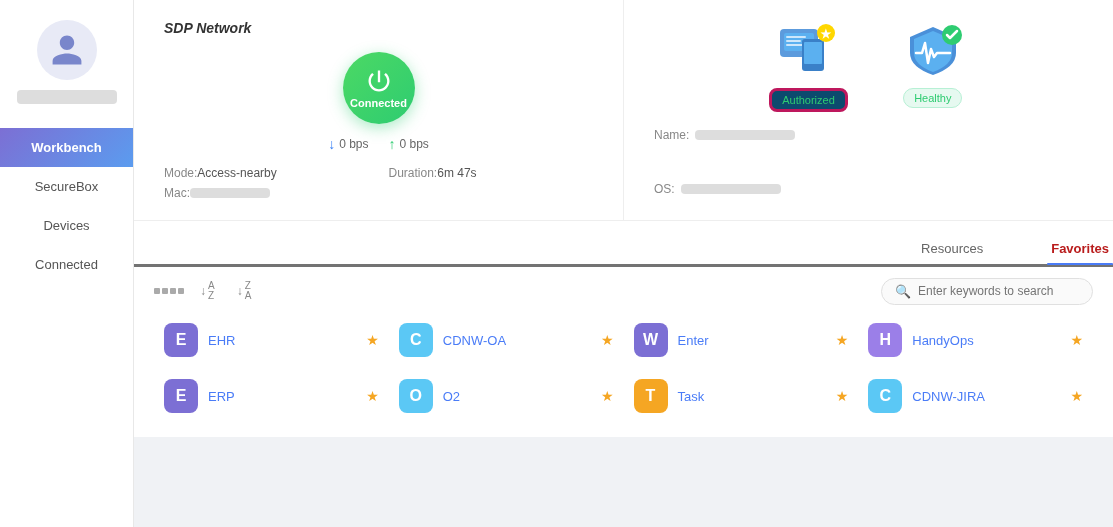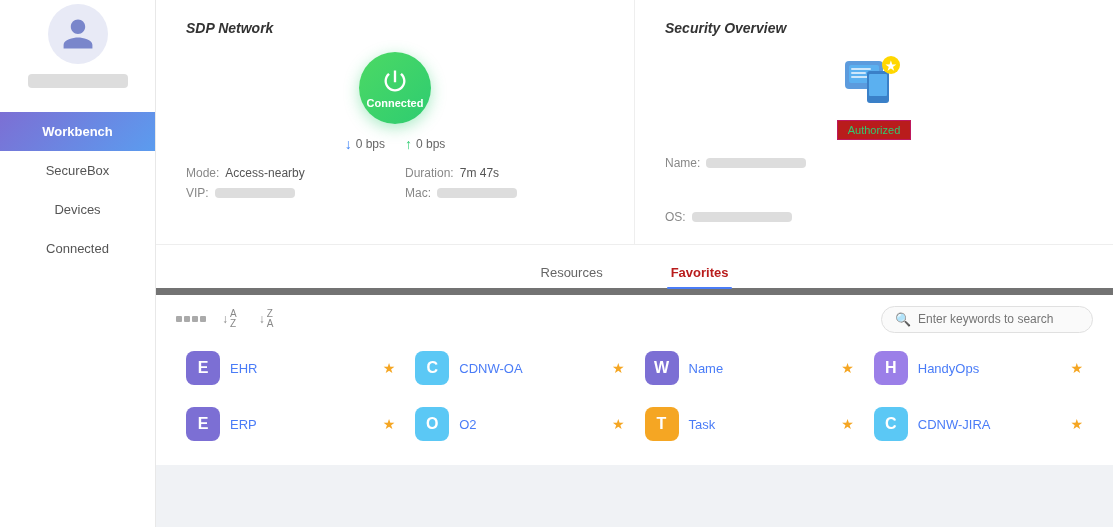--- a/index.html
+++ b/index.html
@@ -1,25 +1,25 @@
 <!DOCTYPE html>
 <html><head>
   <meta charset="utf-8">
   <style>
     * { box-sizing: border-box; margin: 0; padding: 0; }
     body { font-family: -apple-system, BlinkMacSystemFont, 'Segoe UI', sans-serif; background: #f0f2f5; display: flex; height: 527px; overflow: hidden; }
 
     
     .sidebar {
-      width: 156px;
+      width: 134px;
       background: #fff;
       display: flex;
       flex-direction: column;
       align-items: center;
-      padding: 4px 0;
+      padding: 20px 0;
       border-right: 1px solid #e8e8e8;
       flex-shrink: 0;
     }
     .avatar-circle {
       width: 60px; height: 60px;
       border-radius: 50%;
       background: #e8eaf6;
       display: flex; align-items: center; justify-content: center;
       margin-bottom: 10px;
     }
@@ -101,21 +101,21 @@
     .arrow-down { color: #3b82f6; font-size: 14px; }
     .arrow-up { color: #2ecc71; font-size: 14px; }
     .sdp-info {
       width: 100%;
       display: grid;
       grid-template-columns: 1fr 1fr;
       gap: 6px 20px;
       font-size: 12px;
       color: #555;
     }
-    .info-row { display: flex; align-items: center; gap: 6px; }
+    .info-row { display: flex; align-items: center; }
     .info-label { color: #888; white-space: nowrap; }
     .info-bar {
       height: 10px; width: 80px;
       background: #ddd; border-radius: 4px;
     }
 
     
     .security-panel {
       flex: 1;
       padding: 20px 30px;
@@ -129,24 +129,24 @@
     }
     .security-item {
       display: flex; flex-direction: column;
       align-items: center; gap: 8px;
     }
     .security-icon {
       width: 70px; height: 60px;
       display: flex; align-items: center; justify-content: center;
     }
     .badge-authorized {
-      background: #b91c1c;
+      background: #0c4a6e;
       color: #2ecc71;
-      border: 1px solid #be185d;
-      border-radius: 0;
+      border: 3px solid #be185d;
+      border-radius: 8px;
       font-size: 11px;
       padding: 3px 10px;
       font-weight: 500;
     }
     .badge-healthy {
       background: #e6f9f0;
       color: #2ecc71;
       border: 1px solid #b7f0d5;
       border-radius: 12px;
       font-size: 11px;
@@ -161,23 +161,23 @@
     .detail-label { color: #888; }
     .detail-bar { height: 10px; width: 100px; background: #ddd; border-radius: 4px; }
 
     
     .tabs-section {
       background: #fff;
       padding: 0;
     }
     .tabs-header {
       display: flex;
-      justify-content: center;
+      justify-content: flex-end;
       gap: 60px;
-      border-bottom: 7px solid #737373;
+      border-bottom: 3px solid #737373;
       padding: 12px 0 0;
     }
     .tab-item {
       font-size: 13px;
       color: #666;
       padding: 8px 4px;
       cursor: pointer;
       position: relative;
     }
     .tab-item.active {
@@ -292,36 +292,31 @@
             <span>0 bps</span>
           </div>
         </div>
         <div class="sdp-info">
           <div class="info-row">
             <span class="info-label">Mode:</span>
             <span>Access-nearby</span>
           </div>
           <div class="info-row">
             <span class="info-label">Duration:</span>
-            <span>7m 47s</span>
-          </div>
-          <div class="info-row">
-            <span class="info-label">VIP:</span>
-            <div class="info-bar"></div>
+            <span>6m 47s</span>
           </div>
           <div class="info-row">
             <span class="info-label">Mac:</span>
             <div class="info-bar"></div>
           </div>
         </div>
       </div>
     </div>
 
     <div class="security-panel">
-      <div class="panel-title">Security Overview</div>
       <div class="security-items">
 
         <div class="security-item">
           <div class="security-icon">
 
             <svg width="70" height="58" viewBox="0 0 70 58">
 
               <rect x="6" y="8" width="38" height="28" rx="4" fill="#4a90d9" opacity="0.9"></rect>
               <rect x="10" y="12" width="30" height="18" rx="2" fill="#5bb0f0"></rect>
 
@@ -332,20 +327,35 @@
               <rect x="28" y="18" width="22" height="32" rx="3" fill="#3a80c8"></rect>
               <rect x="30" y="21" width="18" height="22" rx="1" fill="#5bb0f0"></rect>
 
               <circle cx="52" cy="12" r="9" fill="#ffd700"></circle>
               <text x="52" y="17" text-anchor="middle" fill="#fff" font-size="12" font-weight="bold">★</text>
             </svg>
           </div>
           <div class="badge-authorized">Authorized</div>
         </div>
 
+        <div class="security-item">
+          <div class="security-icon">
+            <svg width="70" height="58" viewBox="0 0 70 58">
+
+              <path d="M35 6 L58 16 L58 32 Q58 46 35 54 Q12 46 12 32 L12 16 Z" fill="#4a90d9"></path>
+              <path d="M35 10 L54 18 L54 32 Q54 44 35 51 Q16 44 16 32 L16 18 Z" fill="#5bb0f0"></path>
+
+              <polyline points="18,32 24,32 27,22 30,42 33,28 36,36 39,32 52,32" fill="none" stroke="white" stroke-width="2.5" stroke-linecap="round" stroke-linejoin="round"></polyline>
+
+              <circle cx="54" cy="14" r="10" fill="#2ecc71"></circle>
+              <polyline points="49,14 52,17 59,10" fill="none" stroke="white" stroke-width="2.5" stroke-linecap="round" stroke-linejoin="round"></polyline>
+            </svg>
+          </div>
+          <div class="badge-healthy">Healthy</div>
+        </div>
       </div>
       <div class="security-details">
         <div class="detail-item">
           <span class="detail-label">Name:</span>
           <div class="detail-bar"></div>
         </div>
         <div class="detail-item">
           <span class="detail-label">OS:</span>
           <div class="detail-bar"></div>
         </div>
@@ -402,21 +412,21 @@
     </div>
           <div class="app-item">
       <div class="app-icon" style="background:#5bc8f5">O</div>
       <span class="app-name">O2</span>
       <span class="star-icon">★</span>
     </div>
         </div>
         <div class="app-column">
           <div class="app-item">
       <div class="app-icon" style="background:#7c6fd4">W</div>
-      <span class="app-name">Name</span>
+      <span class="app-name">Enter</span>
       <span class="star-icon">★</span>
     </div>
           <div class="app-item">
       <div class="app-icon" style="background:#f5a623">T</div>
       <span class="app-name">Task</span>
       <span class="star-icon">★</span>
     </div>
         </div>
         <div class="app-column">
           <div class="app-item">

